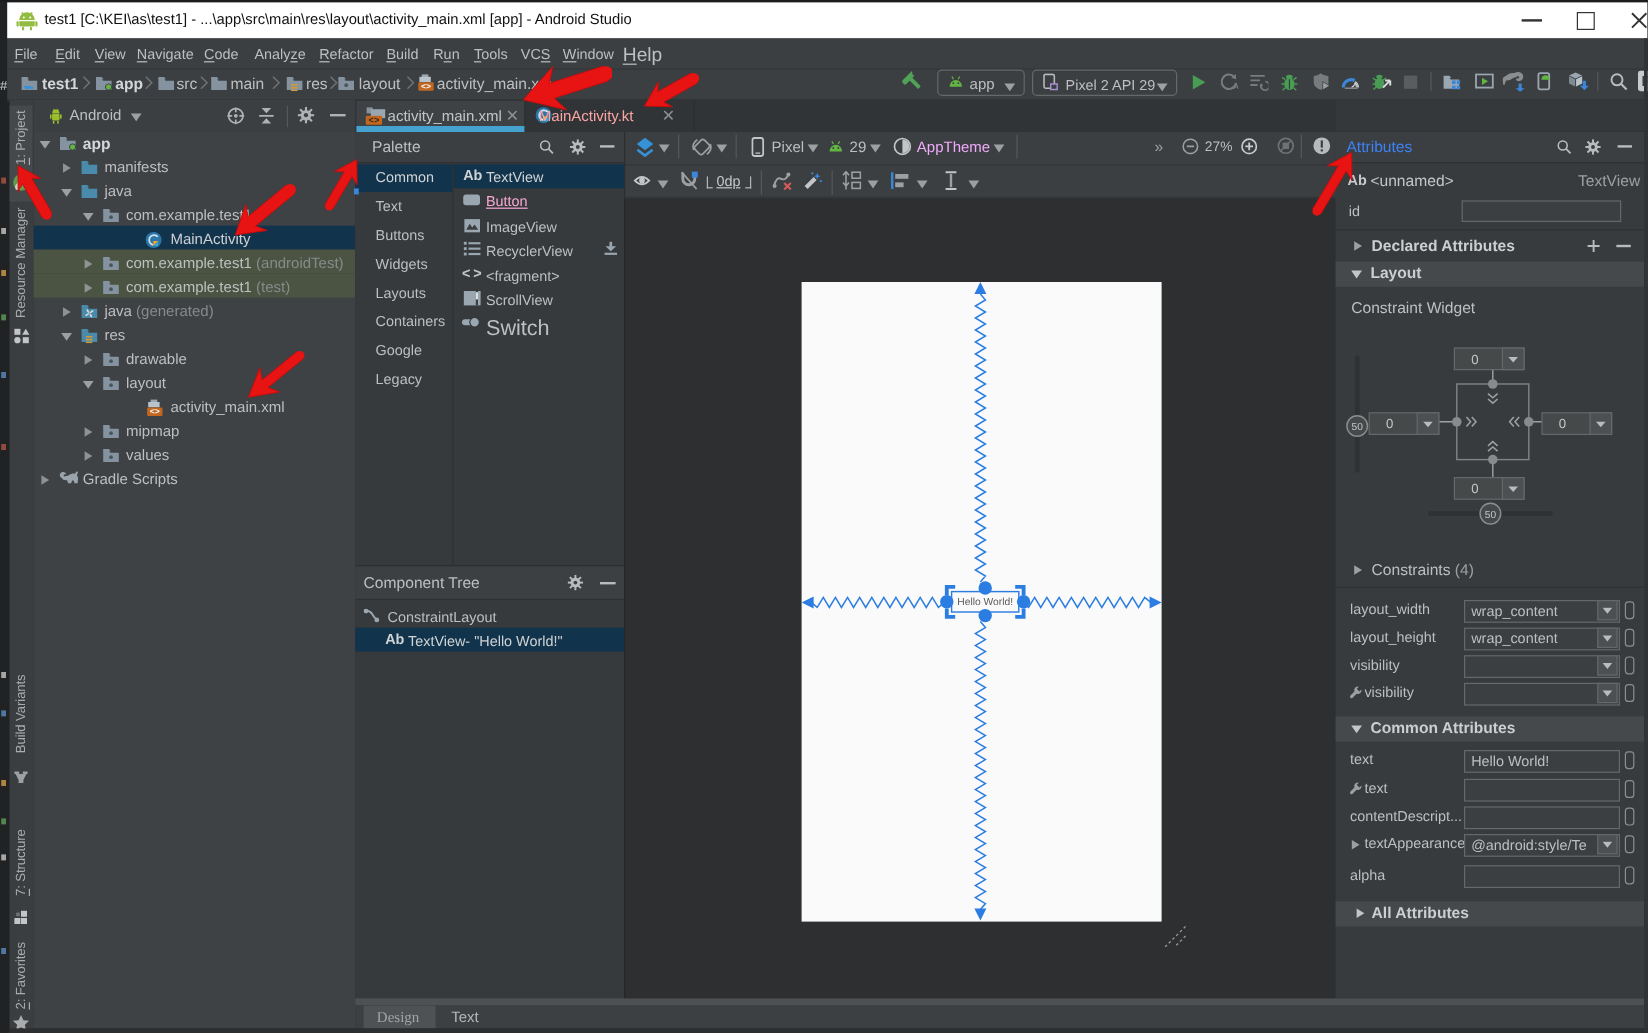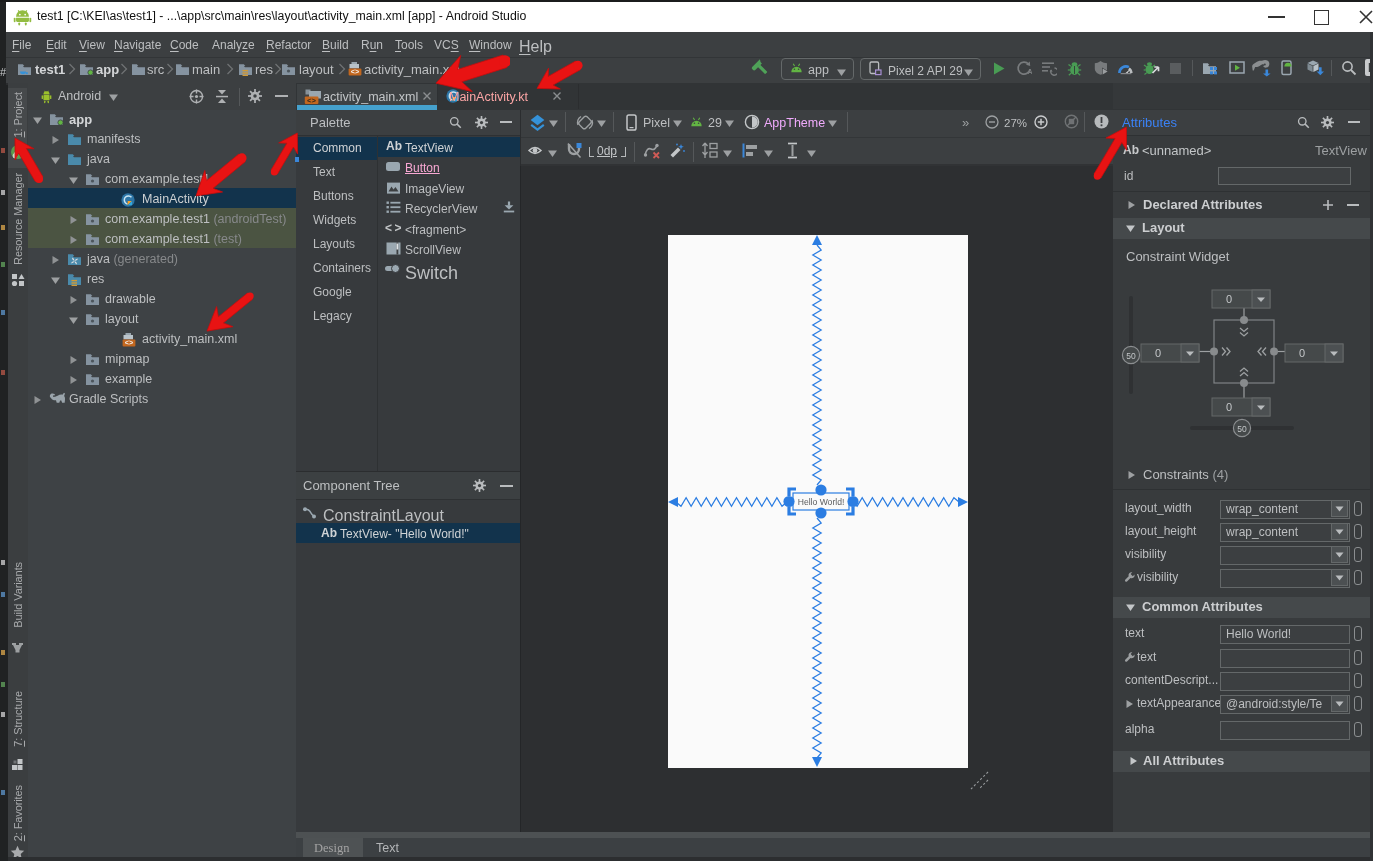--- a/index.html
+++ b/index.html
@@ -509,21 +509,21 @@
     </svg>
 <div class="a txt" style="left:105px;top:352px;">mipmap</div>
 <svg class="a" style="left:69px;top:375px;" width="9" height="10" viewBox="0 0 9 10">
       <path d="M1.5 1 L8 5 L1.5 9 z" fill="#8f9294"></path>
     </svg>
 <svg class="a" style="left:85px;top:373px;" width="15" height="13" viewBox="0 0 15 13">
       <path d="M1 2.5 h4.5 l1.5 1.8 h7 v7.7 h-13 z" fill="#8593a0"></path>
       <path d="M1 1.2 h4.8 l1.5 1.8 h-6.3 z" fill="#8593a0"></path>
       <circle cx="7.5" cy="8" r="1.6" fill="#4c555c"></circle>
     </svg>
-<div class="a txt" style="left:105px;top:372px;">example</div>
+<div class="a txt" style="left:105px;top:372px;">values</div>
 <svg class="a" style="left:33px;top:395px;" width="9" height="10" viewBox="0 0 9 10">
       <path d="M1.5 1 L8 5 L1.5 9 z" fill="#8f9294"></path>
     </svg>
 <svg class="a" style="left:49px;top:392px;" width="17" height="14" viewBox="0 0 17 14">
 <g fill="#9aa4ab">
 <path d="M1.2 5.2 C.2 3.4 1.6 1.2 3.8 1.4 c1.2 .1 2 .8 2.4 1.6 l-1.5 1 c.9 1.2 2.5 .6 3.9 -.2 c1.7 -1 3.6 -1.5 4.8 -1 l1.6 -2 1 .6 -.9 2.6 c.8 .9 1 2.2 .9 3.4 l-.3 3.4 h-2.6 l-.8 -2.4 h-1.2 l-.8 2.4 H7.7 l-.7 -2.6 c-1.9 .3 -4 -.3 -4.8 -2 z"></path>
 </g>
       <circle cx="4.9" cy="4.1" r=".9" fill="#3e4245"></circle>
     </svg>
 <div class="a txt" style="left:69px;top:392px;">Gradle Scripts</div>
@@ -616,21 +616,21 @@
       <rect x="7" y="0" width="2" height="4" fill="#b9bcbe" transform="rotate(315 8 8)"></rect>
       <circle cx="8" cy="8" r="5" fill="#b9bcbe"></circle>
       <circle cx="8" cy="8" r="2" fill="#3c3f41"></circle>
     </svg>
 <div class="a" style="left:500px;top:485px;width:13px;height:2px;background:#b9bcbe;"></div>
 <svg class="a" style="left:302px;top:506px;" width="15" height="14" viewBox="0 0 15 14">
 <path d="M3 3 q4 0 6 4 q1.5 3 4 3" fill="none" stroke="#9aa7b0" stroke-width="1.6"></path>
 <circle cx="3" cy="3.2" r="2" fill="#9aa7b0"></circle>
       <circle cx="12" cy="10.6" r="2" fill="#9aa7b0"></circle>
     </svg>
-<div class="a" style="left:323px;top:507px;color:#bdbfc1;font-size:16px;">ConstraintLayout</div>
+<div class="a" style="left:323px;top:507px;color:#bdbfc1;font-size:12px;">ConstraintLayout</div>
 <div class="a" style="left:296px;top:523px;width:224px;height:20px;background:#12334c;"></div>
 <div class="a" style="left:321px;top:526px;color:#d0d3d5;font-weight:bold;font-size:12px;">Ab</div>
 <div class="a" style="left:340px;top:527px;color:#d0d3d5;font-size:12px;">TextView- "Hello World!"</div>
 </div>
 
 <div class="a" style="left:520px;top:110px;width:593px;height:56px;background:#3c3f41;border-left:1px solid #2b2d2f;border-right:1px solid #2b2d2f;"></div>
 <div class="a" style="left:521px;top:137px;width:592px;height:1px;background:#333638;"></div>
 <div class="a" style="left:521px;top:164px;width:592px;height:2px;background:#313335;"></div>
 <div class="a" style="left:520px;top:166px;width:593px;height:666px;background:#2d2f31;border-left:1px solid #242628;border-right:1px solid #242628;"></div>
 <div id="designbar">

